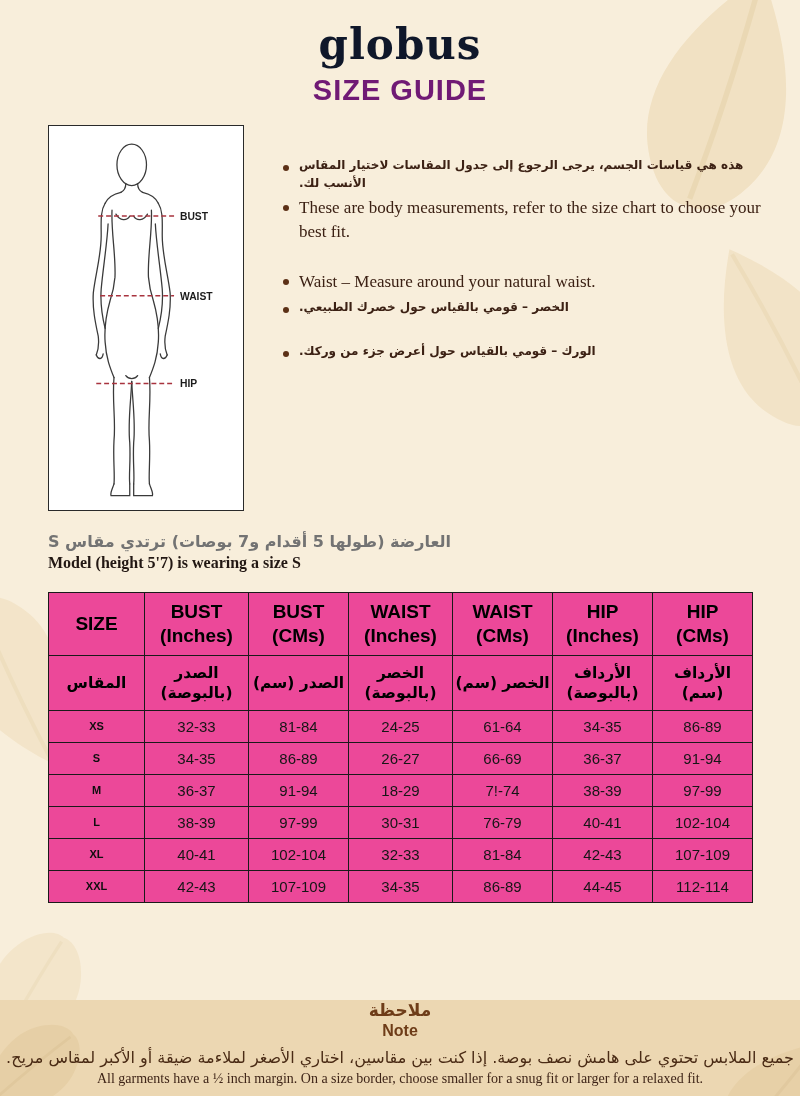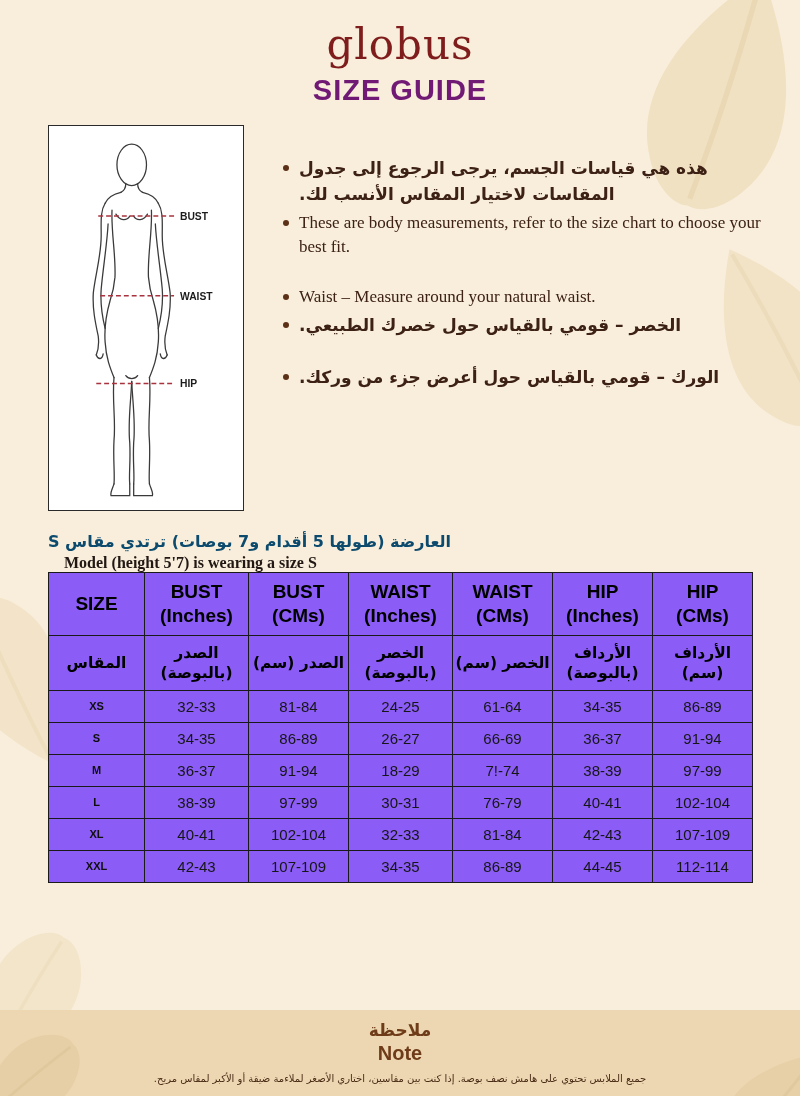--- a/index.html
+++ b/index.html
@@ -12,22 +12,22 @@
     position:relative;
     overflow:hidden;
   }
   .decor { position:absolute; z-index:0; pointer-events:none; }
   .page { position:absolute; inset:0; z-index:1; }
 
   .brand {
     position:absolute; top:20px; left:0; width:100%;
     text-align:center;
     font-family:"DejaVu Serif", serif;
-    font-weight:normal; font-size:42px; letter-spacing:1px;
-    color:#7f1d1d;
+    font-weight:bold; font-size:42px; letter-spacing:1px;
+    color:#0f172a;
   }
   .title {
     position:absolute; top:74px; left:0; width:100%;
     text-align:center;
     font-weight:bold; font-size:29px; letter-spacing:1px;
     color:#701a75;
   }
 
   .figure-box {
     position:absolute; left:48px; top:125px;
@@ -40,44 +40,44 @@
   .instr-group { margin-bottom:26px; }
   .instr-line { display:flex; align-items:flex-start; margin-bottom:4px; }
   .dot {
     width:6px; height:6px; border-radius:50%;
     background:#5c3016; margin:9px 10px 0 0; flex:0 0 6px;
   }
   .instr-line p { margin:0; }
   .ar-text {
     direction:rtl; text-align:left;
     font-family:"DejaVu Sans", sans-serif;
-    font-weight:bold; font-size:17px; line-height:1.5;
+    font-weight:bold; font-size:12px; line-height:1.5;
     color:#3c2114;
   }
   .en-text {
     font-family:"Liberation Serif", serif;
     font-size:17px; line-height:1.42;
     color:#3c2114;
   }
 
   .model-note { position:absolute; left:48px; top:532px; width:560px; }
   .model-note .ar-line {
     direction:rtl; text-align:left;
     font-family:"DejaVu Sans", sans-serif;
-    font-weight:bold; font-size:16px; color:#0c4a6e; margin:0;
+    font-weight:bold; font-size:16px; color:#737373; margin:0;
   }
   .model-note .en-line {
     font-family:"Liberation Serif", serif;
-    font-size:16px; font-weight:bold; color:#221713; margin:3px 0 0 16px;
+    font-size:16px; font-weight:bold; color:#221713; margin:3px 0 0 0;
   }
 
   table.size-chart {
-    position:absolute; left:48px; top:572px;
+    position:absolute; left:48px; top:592px;
     width:704px; border-collapse:collapse;
-    background:#8b5cf6;
+    background:#ec4899;
     table-layout:fixed;
   }
   table.size-chart th, table.size-chart td {
     border:1.5px solid #1a1a1a;
     text-align:center; vertical-align:middle;
     padding:7px 2px;
   }
   .hdr-en th { font-size:19px; font-weight:bold; color:#000; line-height:1.25; }
   .hdr-en th span { display:block; }
   .hdr-ar th {
@@ -85,36 +85,35 @@
     font-family:"DejaVu Sans", sans-serif;
     font-size:15.5px; font-weight:bold; color:#000; line-height:1.3;
     padding:6px 2px;
   }
   .hdr-ar th span { display:block; }
   td.size-cell { font-weight:bold; font-size:11px; color:#0e0e0e; }
   td.meas-cell { font-size:15px; color:#161616; }
 
   .note-band {
     position:absolute; left:0; bottom:0;
-    width:800px; height:86px;
+    width:800px; height:96px;
     background:#ecd7b2;
     text-align:center;
-    padding-top:10px;
     overflow:hidden;
   }
   .note-band .band-inner { position:relative; z-index:1; }
   .note-title-ar {
     font-family:"DejaVu Sans", sans-serif;
     font-weight:bold; font-size:17px; color:#6e3c18; margin:0;
   }
-  .note-title-en { font-weight:bold; font-size:20px; color:#6e3c18; margin:2px 0 0 0; }
+  .note-title-en { font-weight:bold; font-size:16px; color:#6e3c18; margin:2px 0 0 0; }
   .note-body-ar {
     direction:rtl;
     font-family:"DejaVu Sans", sans-serif;
-    font-size:10px; color:#4a2b15; margin:8px 0 0 0;
+    font-size:16px; color:#4a2b15; margin:8px 0 0 0;
   }
   .note-body-en {
     font-family:"Liberation Serif", serif;
     font-size:14px; color:#3e2417; margin:4px 0 0 0;
   }
 </style>
 </head>
 <body>
 
 <svg class="decor" style="right:-45px; top:-35px; width:240px; height:250px; transform:rotate(18deg); opacity:.75;" viewBox="0 0 100 140">
@@ -348,16 +347,17 @@
       <path d="M50,6 C52,50 52,95 50,134" stroke="#d9bf90" stroke-width="3" fill="none"></path>
     </svg>
     <svg class="decor" style="right:-35px; top:25px; width:120px; height:140px; transform:rotate(40deg); opacity:.55;" viewBox="0 0 100 140">
       <path d="M50,2 C80,40 96,80 82,112 C72,134 58,140 50,138 C42,140 28,134 18,112 C4,80 20,40 50,2 Z" fill="#e3cb9f"></path>
       <path d="M50,6 C52,50 52,95 50,134" stroke="#d9bf90" stroke-width="3" fill="none"></path>
     </svg>
     <div class="band-inner">
       <p class="note-title-ar">ملاحظة</p>
       <p class="note-title-en">Note</p>
       <p class="note-body-ar">جميع الملابس تحتوي على هامش نصف بوصة. إذا كنت بين مقاسين، اختاري الأصغر لملاءمة ضيقة أو الأكبر لمقاس مريح.</p>
+      <p class="note-body-en">All garments have a ½ inch margin. On a size border, choose smaller for a snug fit or larger for a relaxed fit.</p>
     </div>
   </div>
 
 </div>
 
 </body></html>

